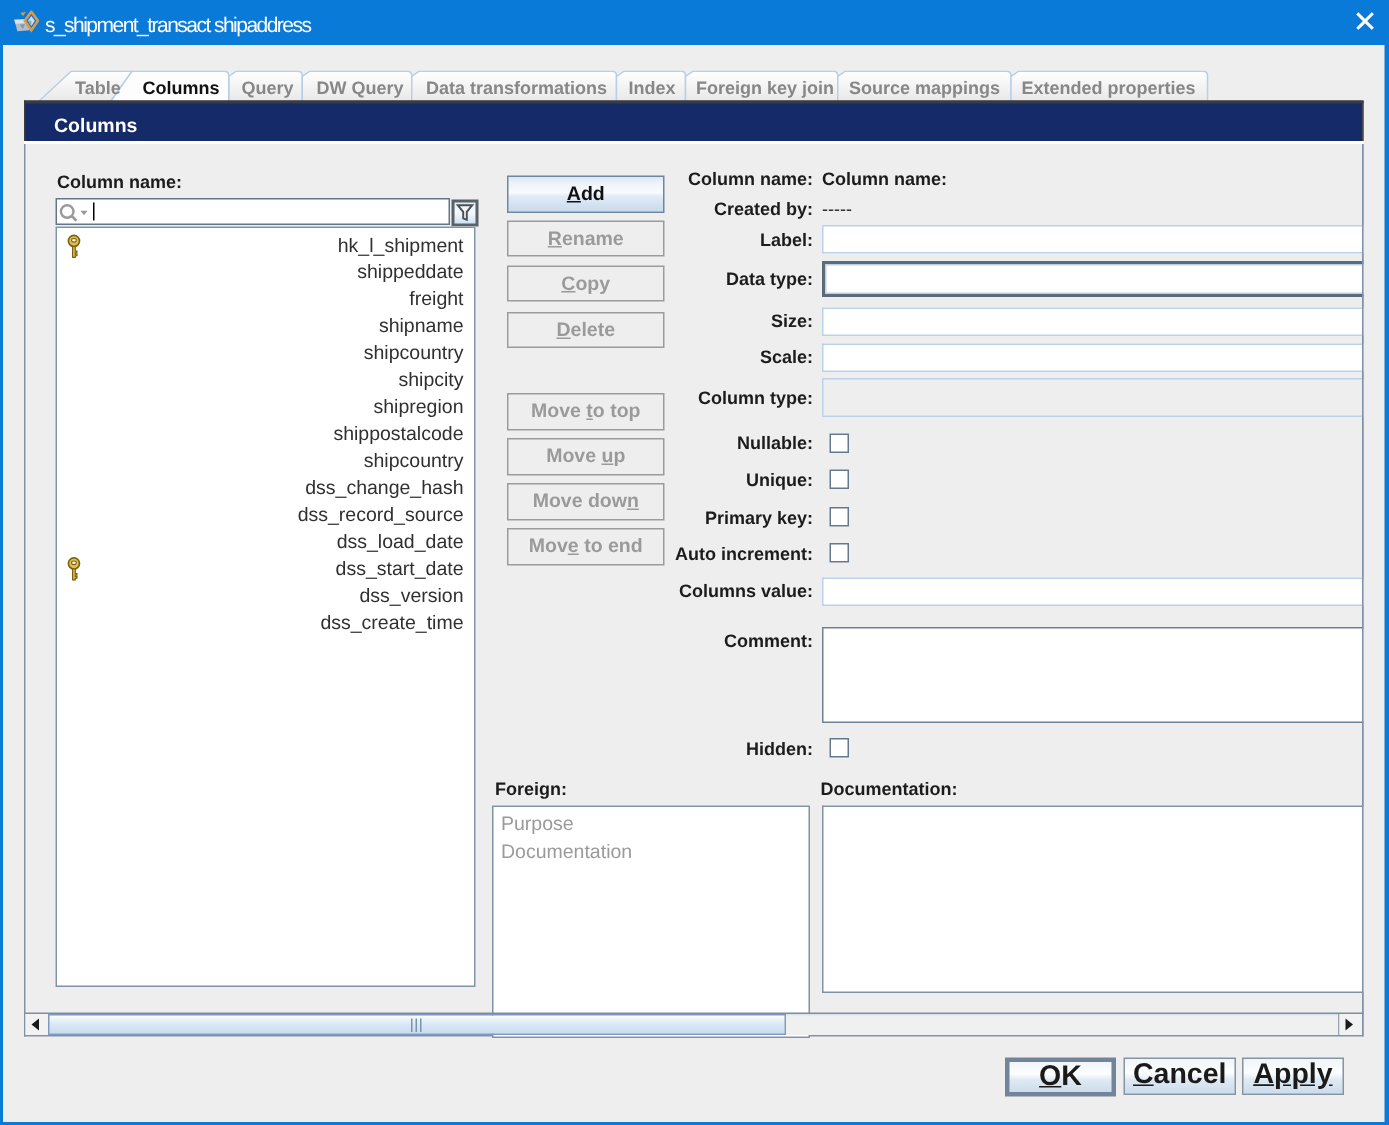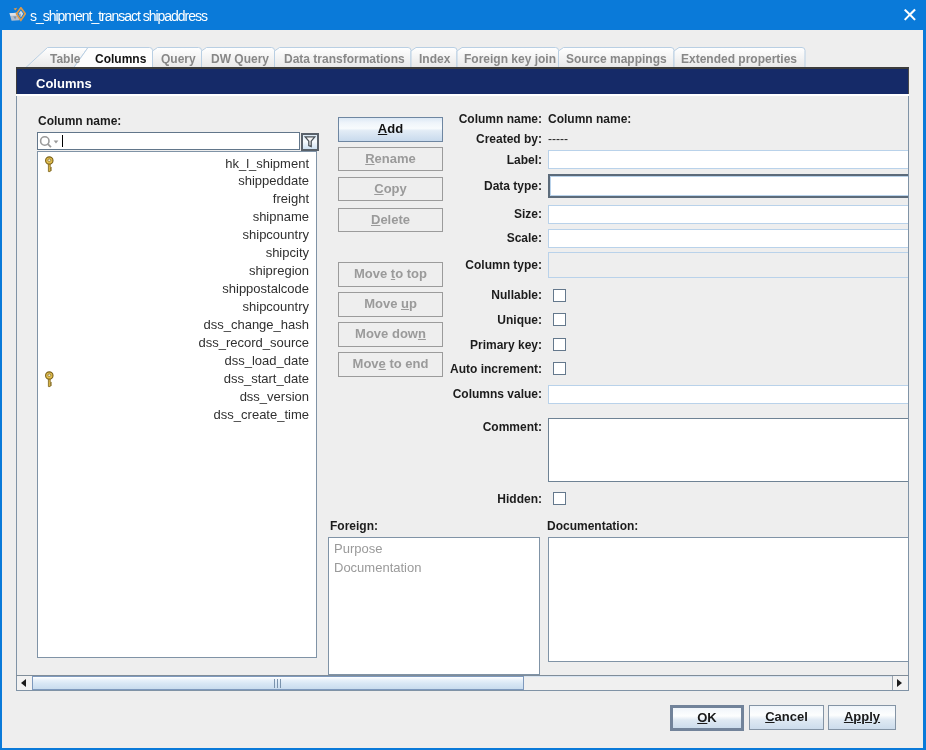--- a/index.html
+++ b/index.html
@@ -53,21 +53,21 @@
 #sb-left { left:17px; top:676px; width:15px; height:14px; background:#f2f2f2; }
 #sb-thumb { left:32px; top:676px; width:492px; height:14px; border:1px solid #7e99bd;
   background:linear-gradient(to bottom,#ffffff,#e8f1fa 25%,#d8e7f5 55%,#c9dcee 100%); }
 #sb-track { left:524px; top:676px; width:368px; height:14px; background:#f0f0f0; border-top:1px solid #d7e4f2; }
 #sb-sep { left:892px; top:676px; width:1px; height:14px; background:#9aa4ae; }
 #sb-right { left:893px; top:676px; width:15px; height:14px; background:#f2f2f2; }
 .tri-l { width:0; height:0; border-top:4px solid transparent; border-bottom:4px solid transparent; border-right:5px solid #1a1a1a; margin:3px 0 0 4px; }
 .tri-r { width:0; height:0; border-top:4px solid transparent; border-bottom:4px solid transparent; border-left:5px solid #1a1a1a; margin:3px 0 0 4px; }
 .grip { position:absolute; top:2px; width:1px; height:9px; background:#7a93ad; }
 
-.bbtn { top:705px; height:25px; text-align:center; font-size:13px; font-weight:bold; color:#1a1a1a;
+.bbtn { top:705px; height:25px; text-align:center; font-size:19px; font-weight:bold; color:#1a1a1a;
   border:1px solid #8494a5; line-height:22px;
   background:linear-gradient(to bottom,#f0f5fa,#fdfefe 40%,#dfe9f3 60%,#ccdcec); }
 #btn-ok { left:670px; width:74px; height:26px; border:3px solid #72839a; line-height:19px; }
 #btn-cancel { left:749px; width:75px; }
 #btn-apply { left:828px; width:68px;text-decoration:underline; }
 </style>
 </head>
 <body>
 <div id="win">
   <div class="abs" id="titlebar"></div>
@@ -197,21 +197,21 @@
   <div class="abs lbl rlbl" style="left:412px;top:361px">Auto increment:</div>
   <div class="abs cb" style="top:362px"></div>
   <div class="abs lbl rlbl" style="left:412px;top:386px">Columns value:</div>
   <div class="abs fld" style="top:385px;height:19px"></div>
   <div class="abs lbl rlbl" style="left:412px;top:419px">Comment:</div>
   <div class="abs fld" style="top:418px;height:64px;border:1px solid #6e8294;border-right:none"></div>
   <div class="abs lbl rlbl" style="left:412px;top:491px">Hidden:</div>
   <div class="abs cb" style="top:492px"></div>
 
   <div class="abs lbl" style="left:330px;top:518px">Foreign:</div>
-  <div class="abs" style="left:328px;top:537px;width:212px;height:138px;background:#fff;border:1px solid #8093a6">
+  <div class="abs" style="left:328px;top:537px;width:212px;height:155px;background:#fff;border:1px solid #8093a6">
     <div class="glabel" style="margin:1px 0 0 5px">Purpose</div>
     <div class="glabel" style="margin:0 0 0 5px">Documentation</div>
   </div>
   <div class="abs lbl" style="left:547px;top:518px">Documentation:</div>
   <div class="abs" style="left:548px;top:537px;width:361px;height:125px;background:#fff;border:1px solid #8093a6;border-right:none"></div>
 
   <div class="abs" style="left:908px;top:96px;width:1px;height:594px;background:#8093a6"></div>
   <div class="abs" id="sbtopline"></div>
   <div class="abs" id="sb-left">
       <div class="tri-l"></div>

